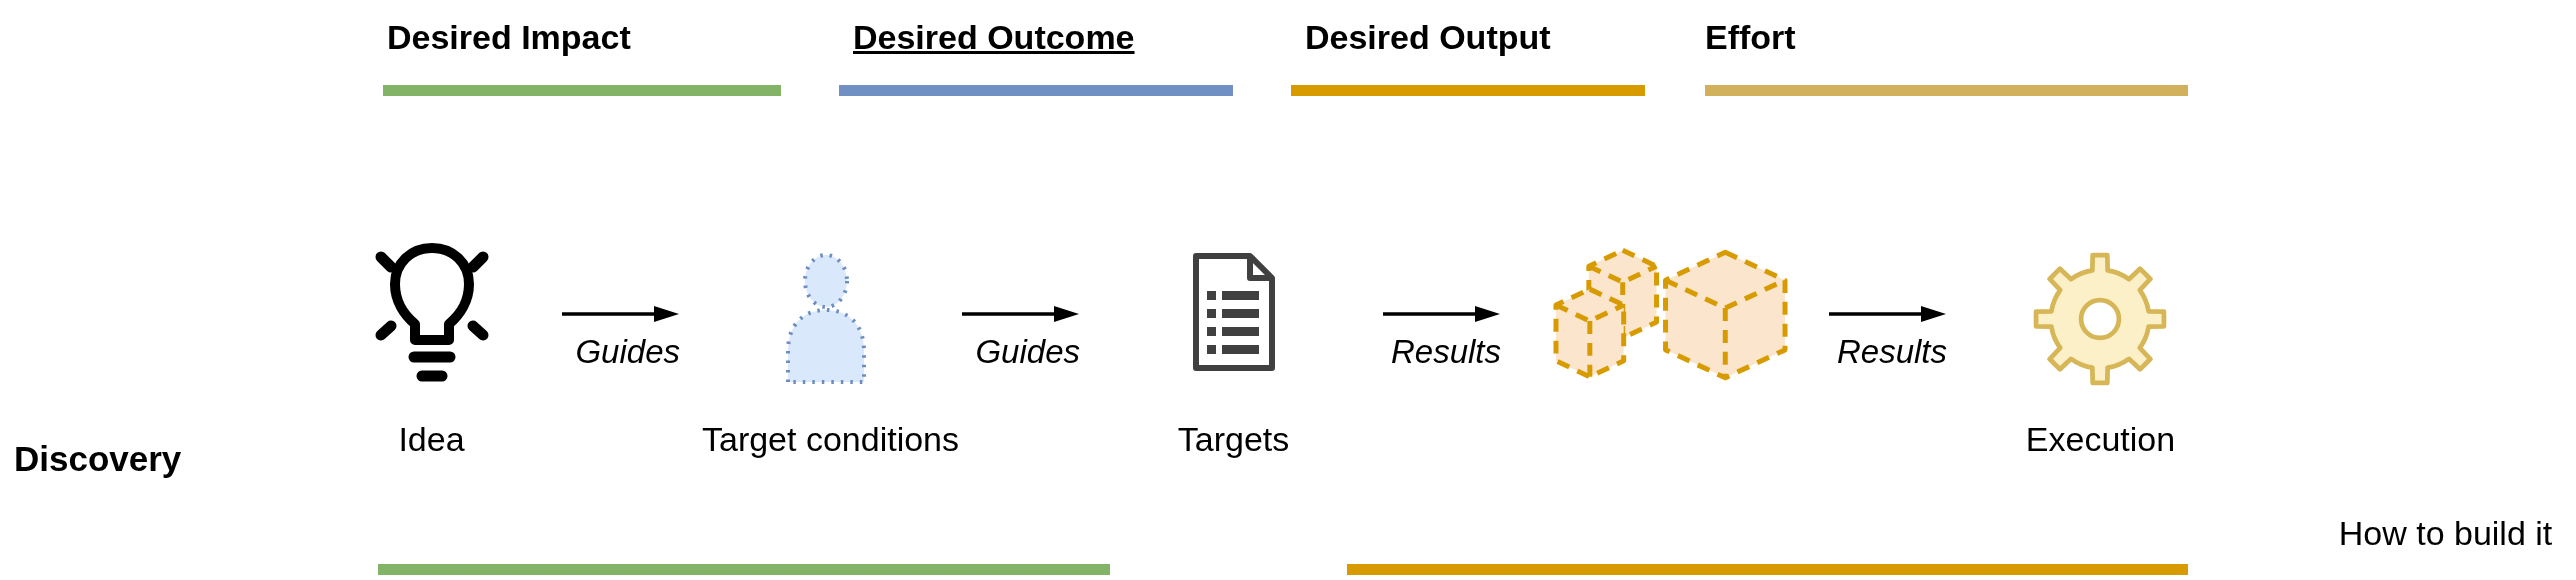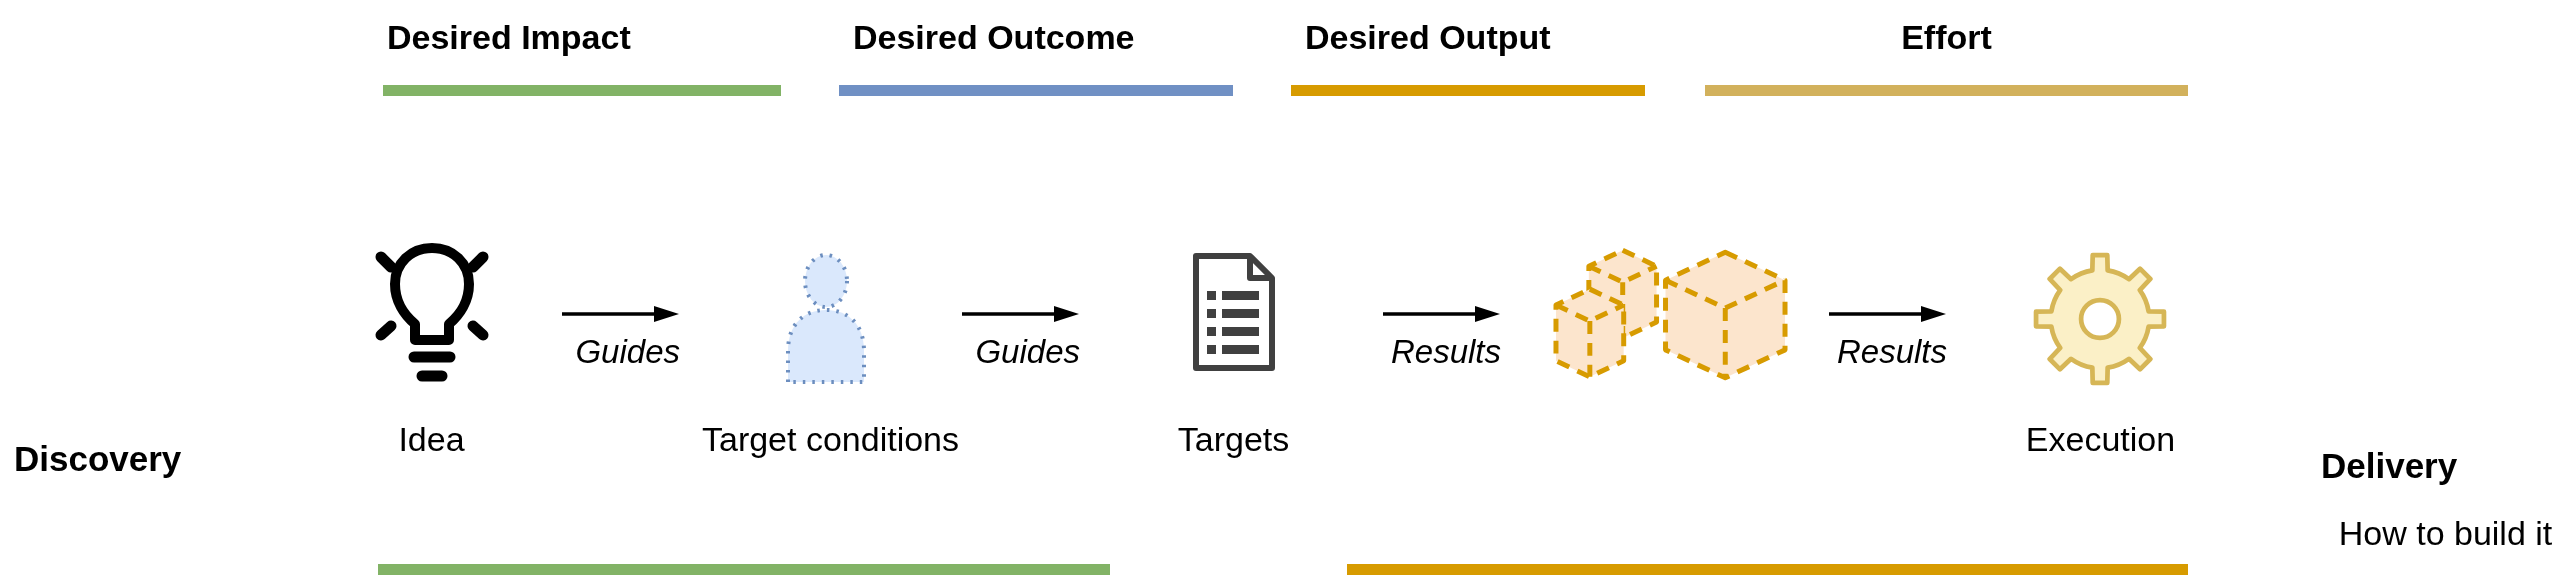--- a/index.html
+++ b/index.html
@@ -17,23 +17,23 @@
   .side-title{font-size:35px;font-weight:bold;white-space:nowrap;}
   .side-sub{font-size:34px;white-space:nowrap;position:absolute;width:249px;}
   .bottom-bar{position:absolute;top:564px;height:11px;}
 </style>
 </head>
 <body>
 
 <div id="canvas">
 
   <div class="hdr-label" style="left:387px;">Desired Impact</div>
-  <div class="hdr-label" style="left:853px;">Desired Outcome</div>
+  <div class="hdr-label" style="left:853px;text-decoration:underline;">Desired Outcome</div>
   <div class="hdr-label" style="left:1292px;margin-left:13px;">Desired Output</div>
-  <div class="hdr-label" style="left:1705px;width:483px;text-align:center;">Effort</div>
+  <div class="hdr-label" style="left:1705px;width:483px;text-align:left;">Effort</div>
 
   <div class="hdr-bar" style="left: 383px; width: 398px; background-color: rgb(130, 179, 102);"></div>
   <div class="hdr-bar" style="left: 839px; width: 394px; background-color: rgb(112, 144, 196);"></div>
   <div class="hdr-bar" style="left: 1291px; width: 354px; background-color: rgb(215, 155, 0);"></div>
   <div class="hdr-bar" style="left: 1705px; width: 483px; background-color: rgb(210, 177, 92);"></div>
 
   <div class="abs" style="left:367px;top:237px;width:130px;height:147px;">
     <svg width="130" height="147" viewBox="0 0 130 147">
       <path d="M 48,103 L 48,87 C 37,78 28,64 28,47 C 28,26 44,11 65,11 C 86,11 102,26 102,47 C 102,64 93,78 82,87 L 82,103 Z" fill="none" stroke="#000" stroke-width="10" stroke-linejoin="round"></path>
       <line x1="47" y1="120" x2="83" y2="120" stroke="#000" stroke-width="11" stroke-linecap="round"></line>
@@ -140,22 +140,19 @@
 
   <div class="stage-label" style="left:332px;width:199px;">Idea</div>
   <div class="stage-label" style="left:1134px;width:199px;">Targets</div>
   <div class="stage-label" style="left:676px;width:309px;">Target conditions</div>
   <div class="stage-label" style="left:1951px;width:299px;">Execution</div>
 
   <div class="side-block" style="left:14px;top:439px;">
     <div class="side-title">Discovery</div>
   </div>
 
-  <div class="side-block" style="left:2321px;top:446px;">
-    <div class="side-title">Delivery</div>
-  </div>
   <div class="side-sub" style="left:2321px;top:514px;text-align:center;">How to build it</div>
 
   <div class="bottom-bar" style="left: 378px; width: 732px; background-color: rgb(130, 179, 102);"></div>
   <div class="bottom-bar" style="left: 1347px; width: 841px; background-color: rgb(215, 155, 0);"></div>
 
 </div>
 
 
 </body></html>

